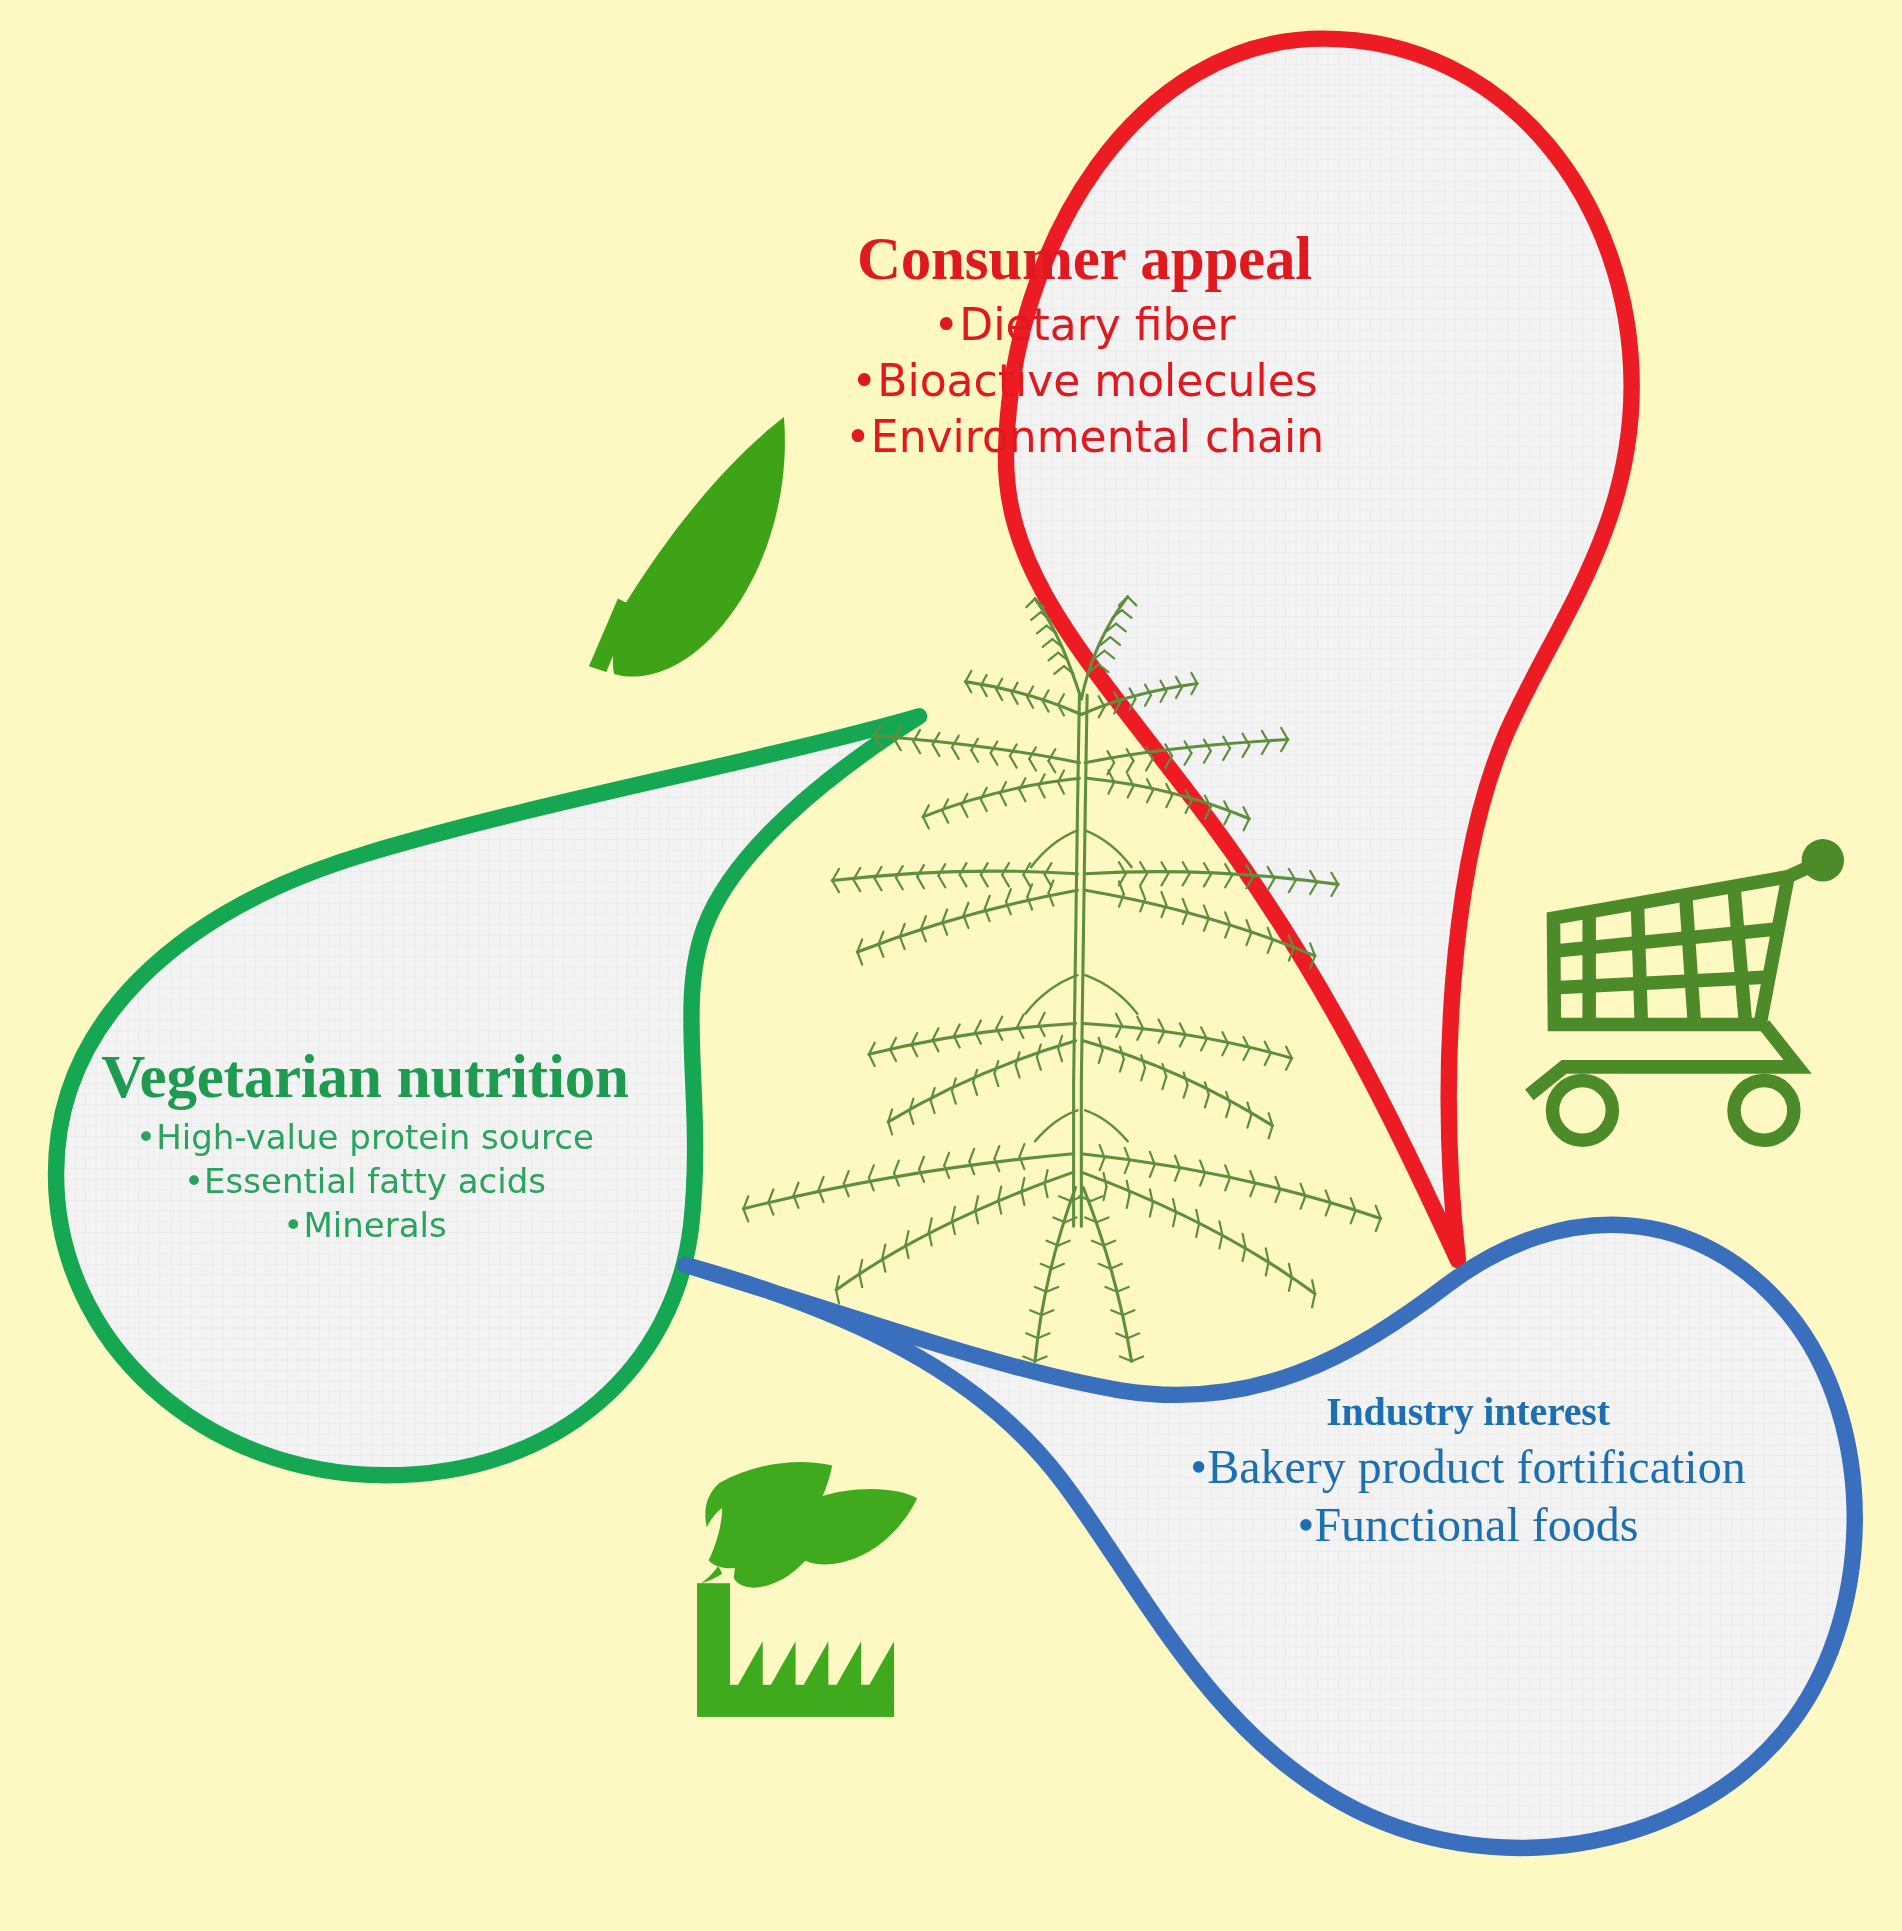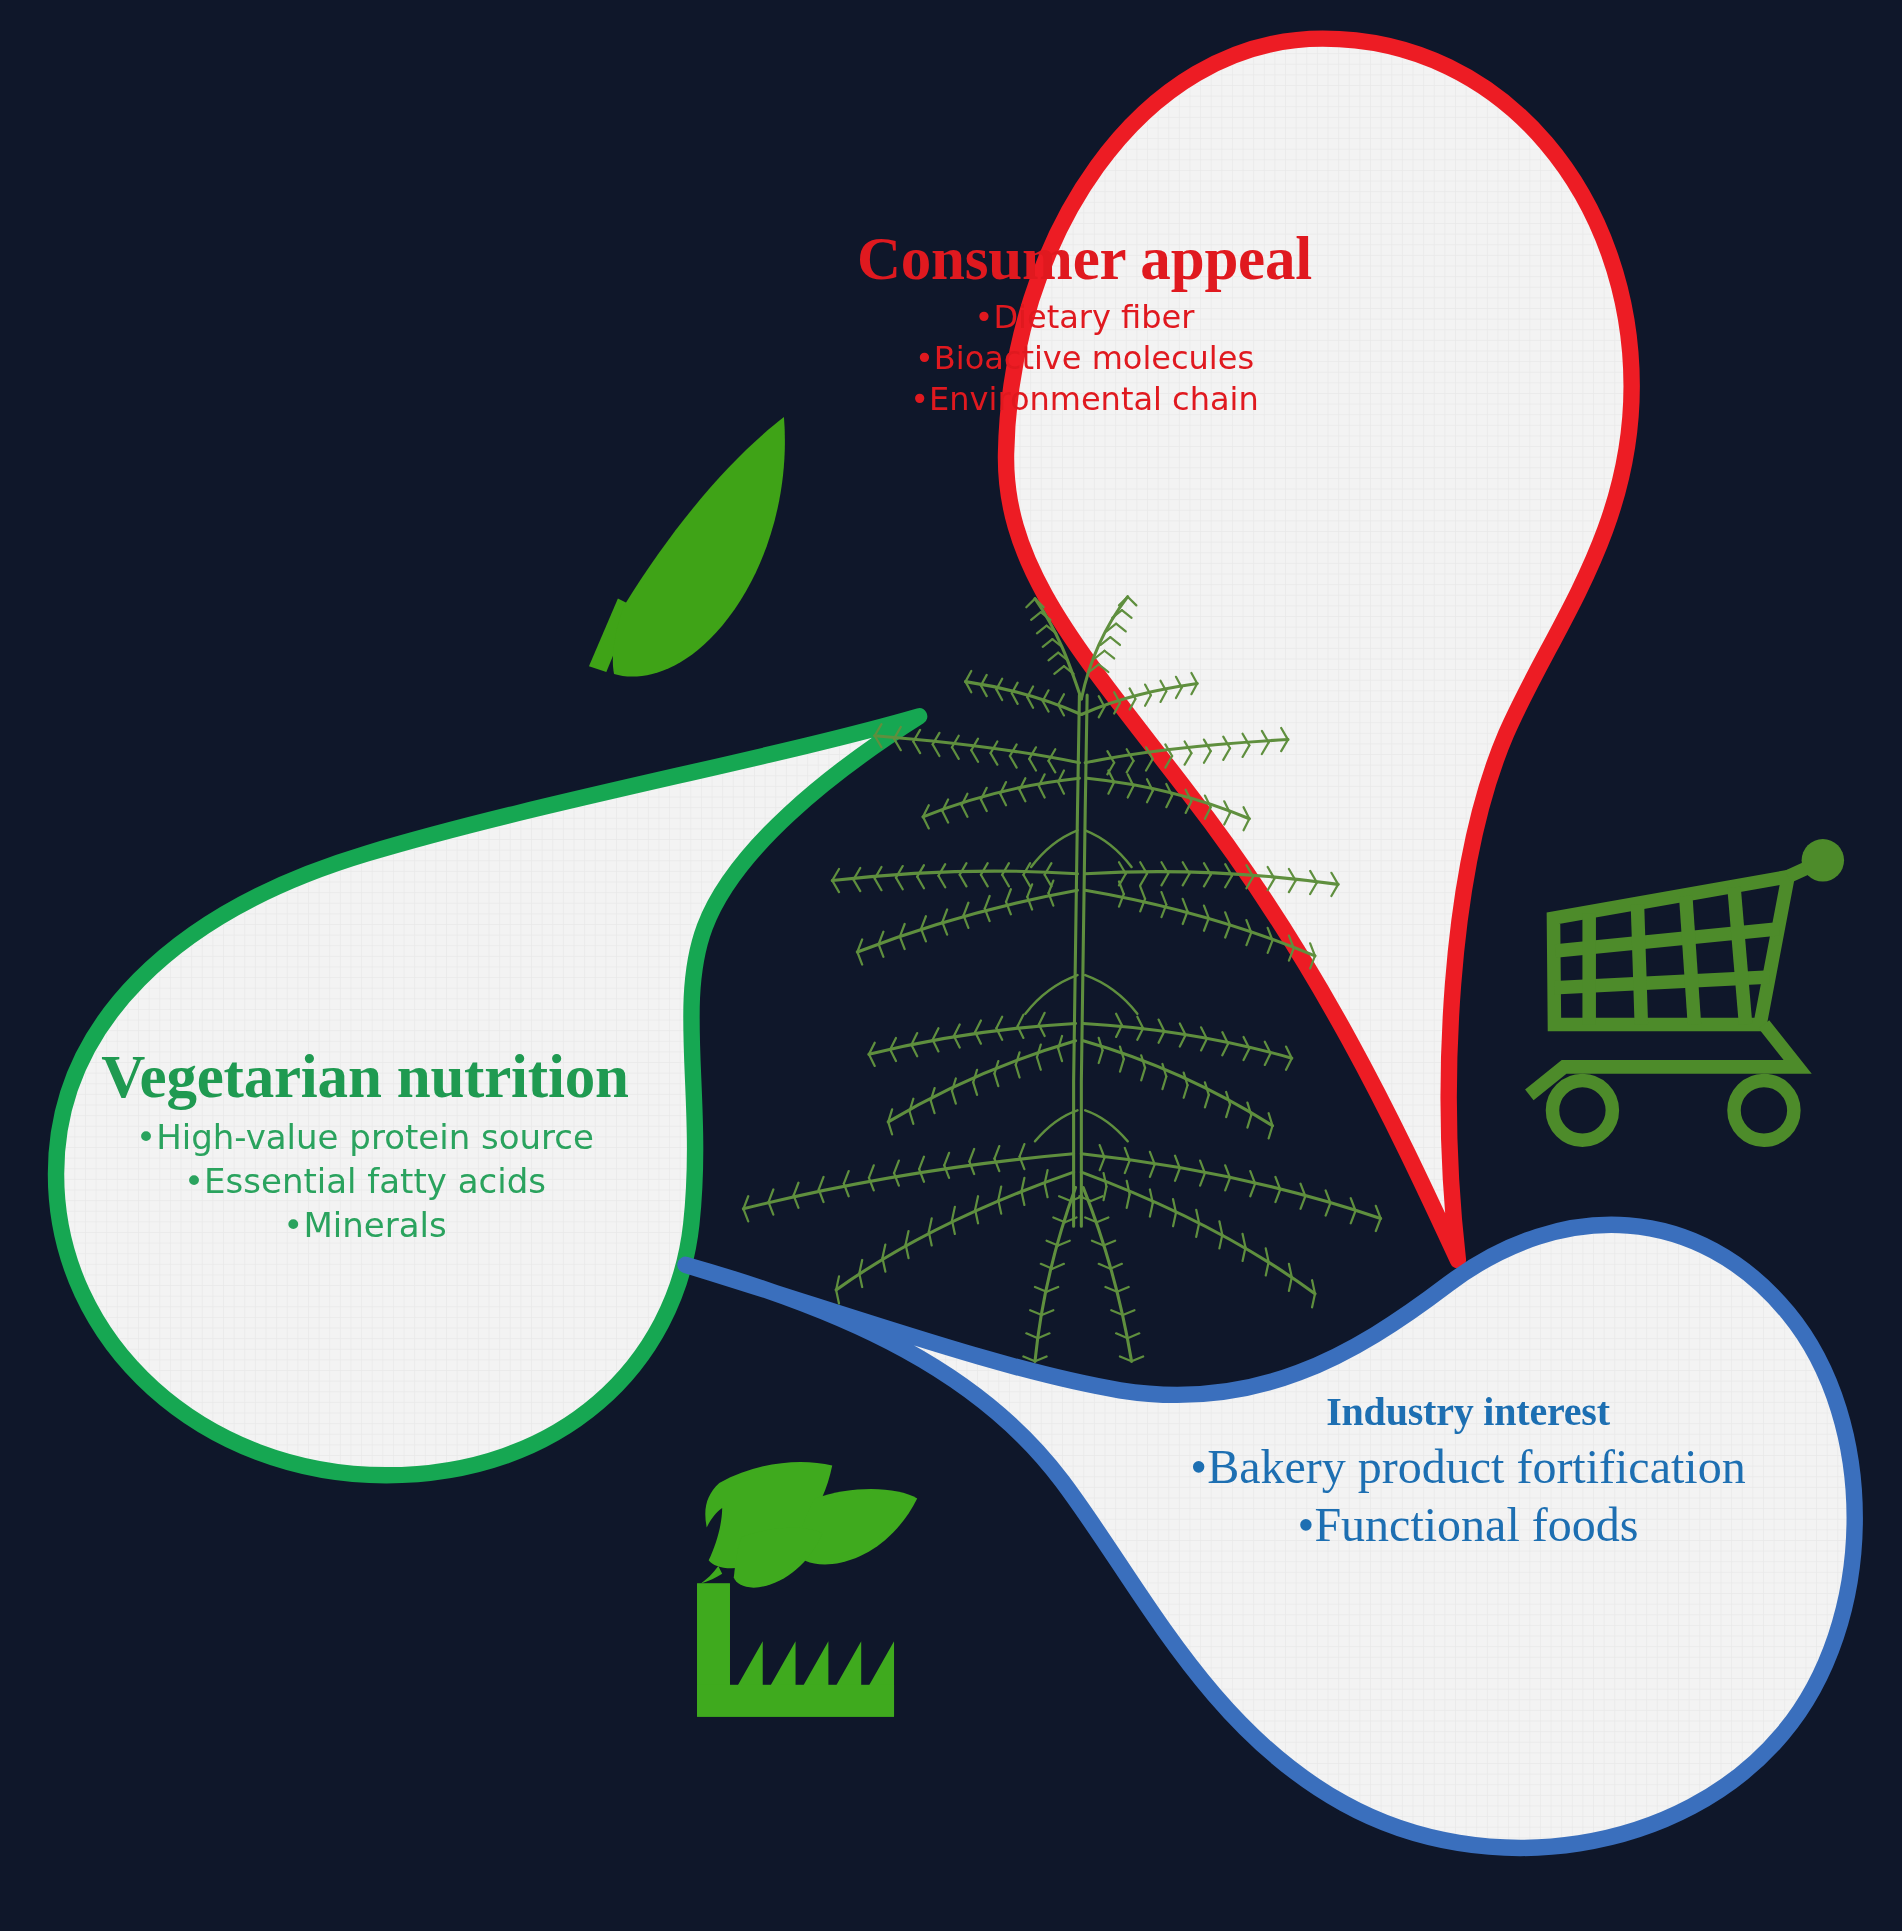--- a/index.html
+++ b/index.html
@@ -5,21 +5,21 @@
 <style>
   html,body{margin:0;padding:0;background:#ffffff;}
   body{
     width:1902px;height:1931px;
     font-family:"Liberation Sans",sans-serif;
     overflow:hidden;
     position:relative;
   }
   #stage{
     position:absolute;left:0;top:0;width:1902px;height:1931px;
-    background:#0f172a;
+    background:#fef9c3;
   }
   svg.layer{position:absolute;left:0;top:0;width:1902px;height:1931px;}
 
   .bubble-text{
     position:absolute;
     text-align:center;
     line-height:1.06;
     white-space:nowrap;
   }
   .bubble-title{
@@ -33,21 +33,21 @@
   .bullet-line{display:block;white-space:nowrap;}
 
   
   #txt-red{
     left:790px;top:228px;width:589px;
     color:#e0191f;
   }
   #txt-red .bubble-title{font-size:61px;line-height:1.0;}
   #txt-red .bubble-bullets{
     font-family:"DejaVu Sans",sans-serif;
-    font-size:32px;line-height:1.28;margin-top:7.7px;
+    font-size:44px;line-height:1.28;margin-top:7.7px;
   }
 
   
   #txt-green{
     left:56px;top:1046px;width:618px;
     color:#22a05a;
   }
   #txt-green .bubble-title{font-size:61px;line-height:1.0;color:#1f9a51;}
   #txt-green .bubble-bullets{
     font-family:"DejaVu Sans",sans-serif;

